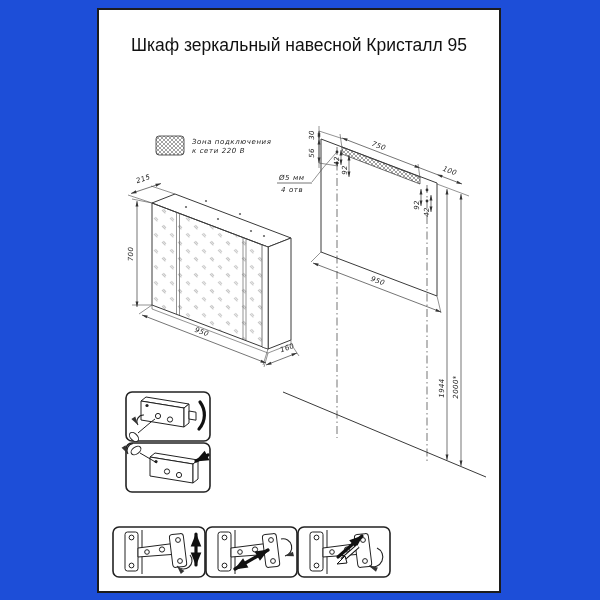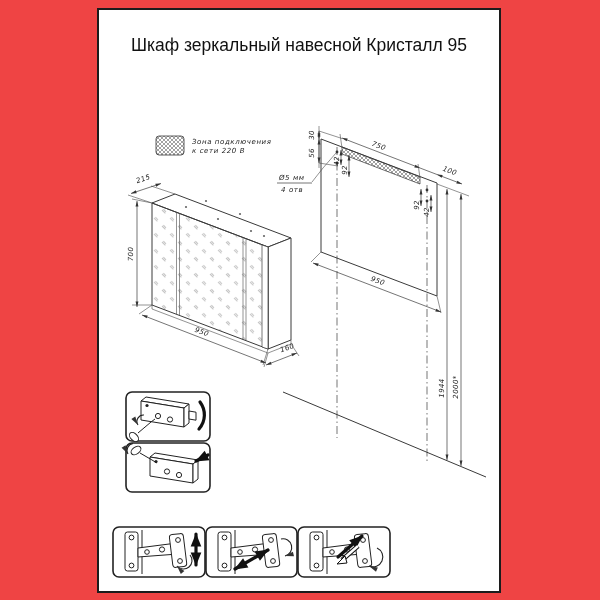--- a/index.html
+++ b/index.html
@@ -1,16 +1,16 @@
 <!DOCTYPE html>
 <html><head>
 <meta charset="utf-8">
 <style>
   html,body{margin:0;padding:0;background:#ffffff;}
-  .canvas{position:relative;width:600px;height:600px;background:#ef4444;
+  .canvas{position:relative;width:600px;height:600px;background:#1d4ed8;
           font-family:"Liberation Sans", sans-serif;overflow:hidden;}
   svg{position:absolute;left:0;top:0;}
   .t-title{font-family:"Liberation Sans",sans-serif;font-size:17.5px;fill:#111;}
   .t-dim{font-family:"DejaVu Sans",sans-serif;font-style:italic;font-size:7px;
          fill:#222;letter-spacing:.4px;}
   .t-note{font-family:"DejaVu Sans",sans-serif;font-style:italic;font-size:7px;
           fill:#222;letter-spacing:.6px;}
   .ln{stroke:#3a3a3a;stroke-width:1;fill:none;}
   .lnthin{stroke:#4a4a4a;stroke-width:.6;fill:none;}
   .dim{stroke:#3a3a3a;stroke-width:.7;fill:none;}

